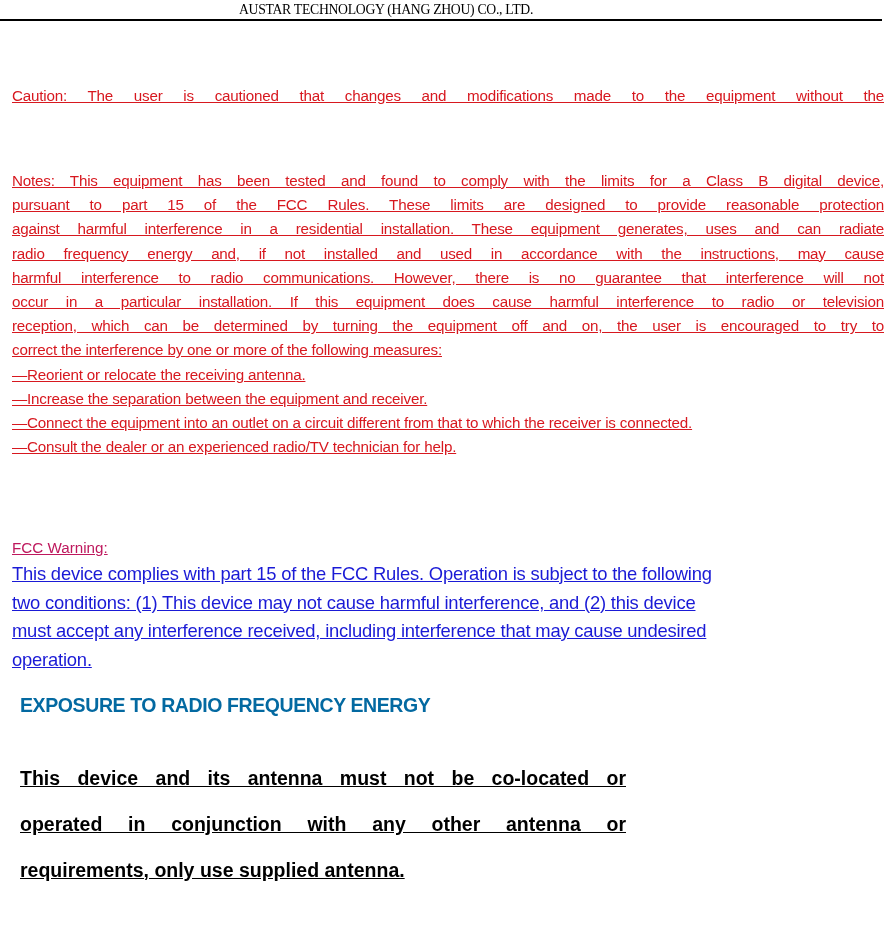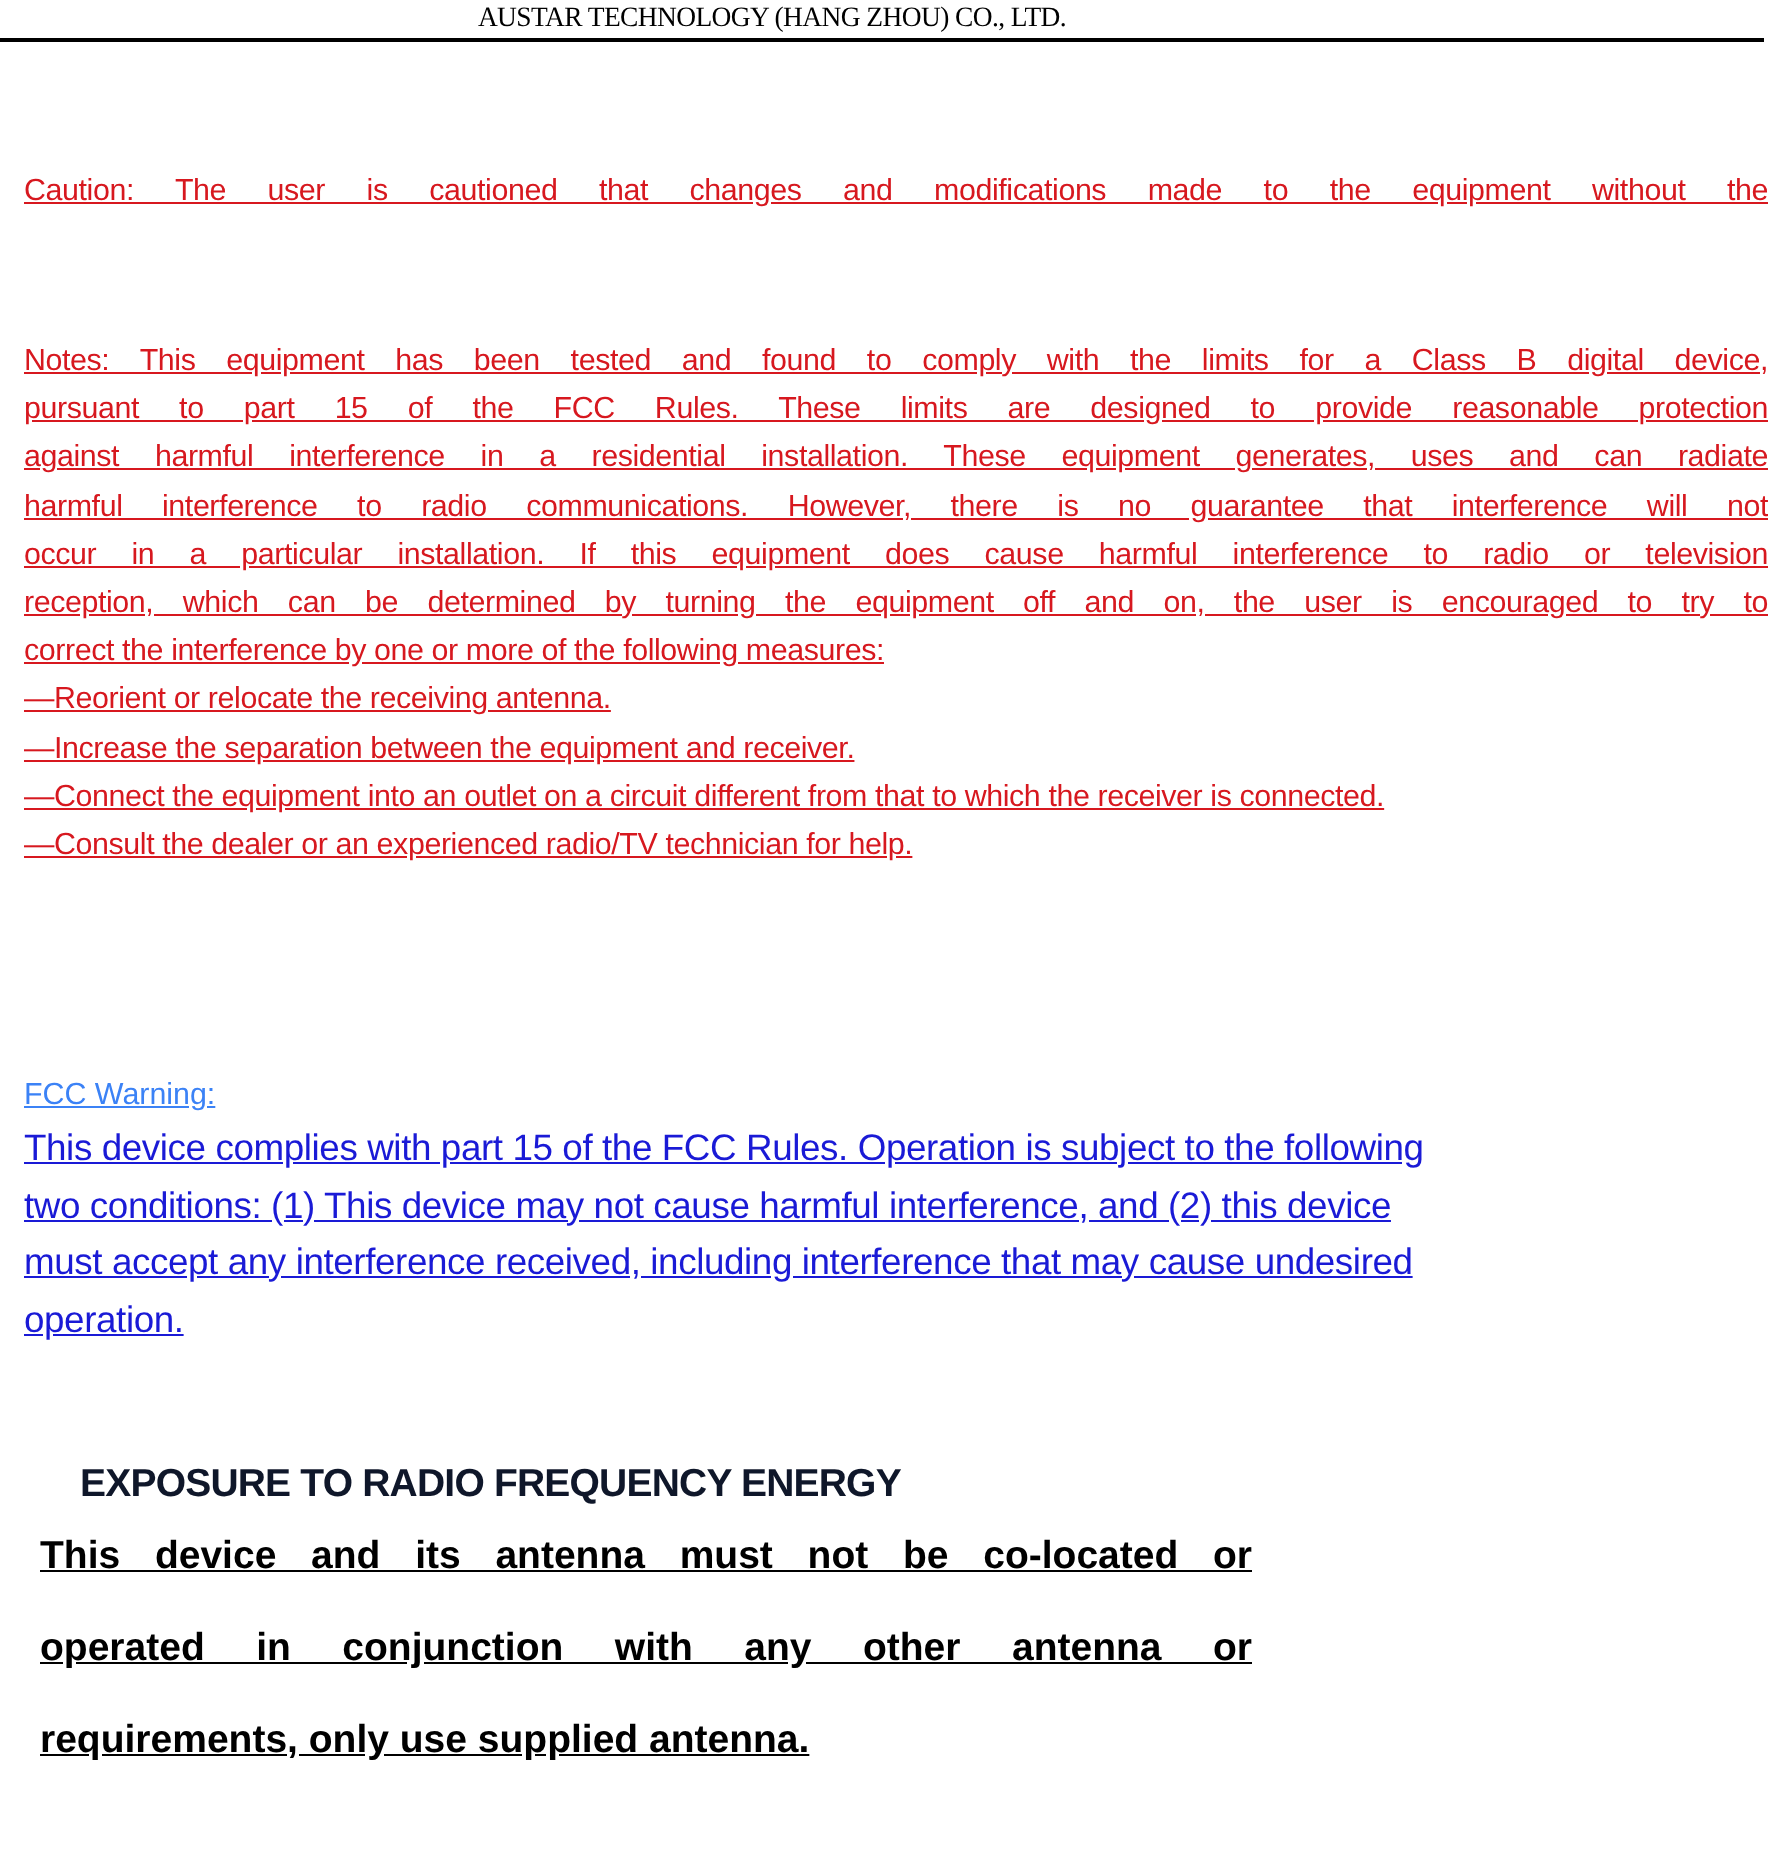--- a/index.html
+++ b/index.html
@@ -55,45 +55,44 @@
       height: 24.2px;
       line-height: 24.2px;
       white-space: nowrap;
       text-decoration: underline;
     }
     .justify {
       text-align: justify;
       text-align-last: justify;
     }
     .blue-small {
-      color: #3b82f6;
+      color: #be185d;
       font-family: "Liberation Sans", sans-serif;
       font-size: 15.2px;
     }
     .blue {
       color: #1a1ad6;
       font-family: "Liberation Sans", sans-serif;
       font-size: 18.4px;
       letter-spacing: -0.2px;
     }
     .blue .line {
       height: 28.5px;
       line-height: 28.5px;
     }
     .black-h {
       position: absolute;
       left: 20px;
-      top: 731px;
+      top: 694px;
       font-family: "Liberation Sans", sans-serif;
       font-weight: bold;
       font-size: 19.5px;
-      color: #0f172a;
+      color: #0369a1;
       letter-spacing: -0.4px;
       white-space: nowrap;
-      margin-left: 20px;
     }
     .black-body {
       position: absolute;
       left: 20px;
       top: 762px;
       width: 606px;
       font-family: "Liberation Sans", sans-serif;
       font-weight: bold;
       font-size: 19.5px;
       color: #000;
@@ -112,20 +111,21 @@
 </div>
 
 <div class="para red" style="top:84px;">
   <div class="line justify">Caution: The user is cautioned that changes and modifications made to the equipment without the</div>
 </div>
 
 <div class="para red" style="top:169px;">
   <div class="line justify">Notes: This equipment has been tested and found to comply with the limits for a Class B digital device,</div>
   <div class="line justify">pursuant to part 15 of the FCC Rules. These limits are designed to provide reasonable protection</div>
   <div class="line justify">against harmful interference in a residential installation. These equipment generates, uses and can radiate</div>
+  <div class="line justify">radio frequency energy and, if not installed and used in accordance with the instructions, may cause</div>
   <div class="line justify">harmful interference to radio communications. However, there is no guarantee that interference will not</div>
   <div class="line justify">occur in a particular installation. If this equipment does cause harmful interference to radio or television</div>
   <div class="line justify">reception, which can be determined by turning the equipment off and on, the user is encouraged to try to</div>
   <div class="line">correct the interference by one or more of the following measures:</div>
   <div class="line">—Reorient or relocate the receiving antenna.</div>
   <div class="line">—Increase the separation between the equipment and receiver.</div>
   <div class="line">—Connect the equipment into an outlet on a circuit different from that to which the receiver is connected.</div>
   <div class="line">—Consult the dealer or an experienced radio/TV technician for help.</div>
 </div>
 

